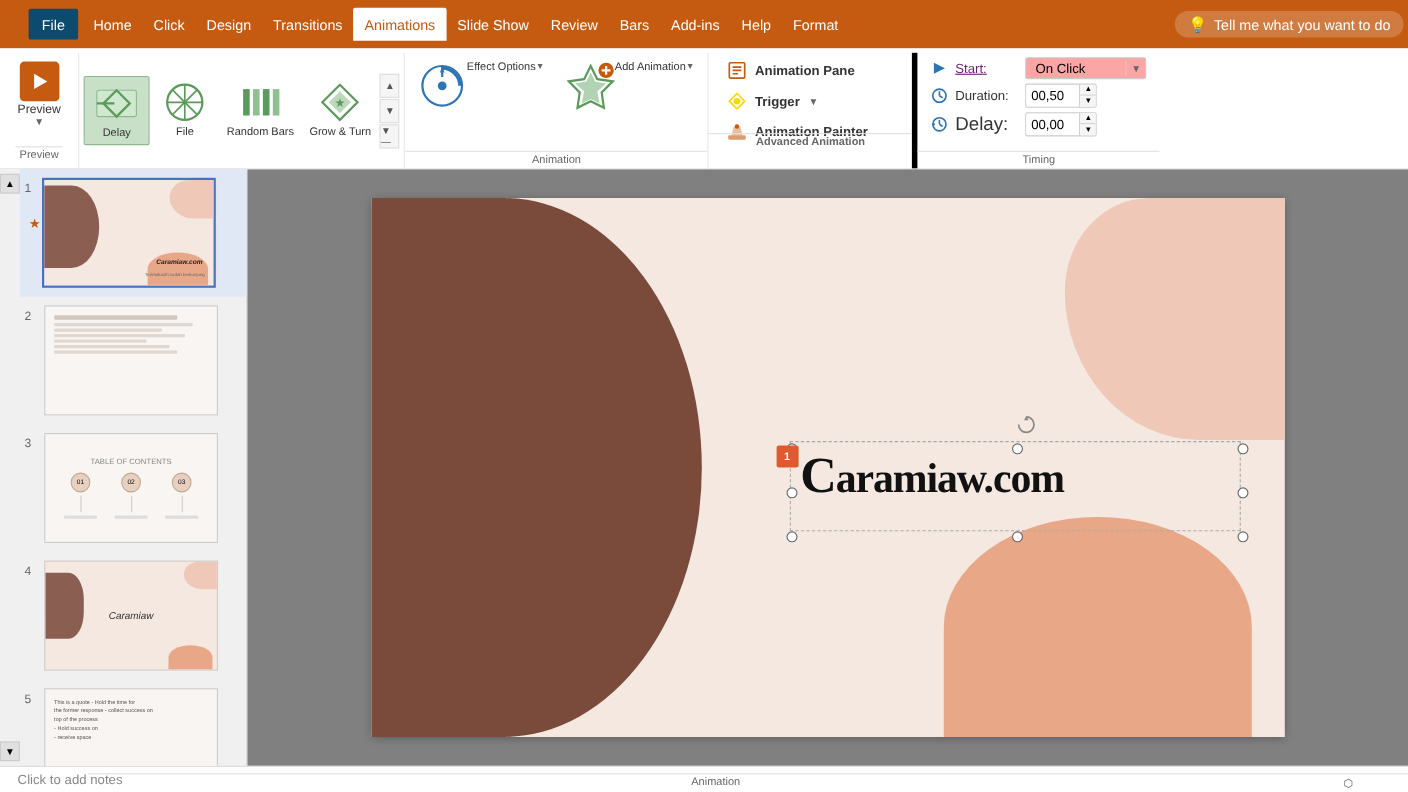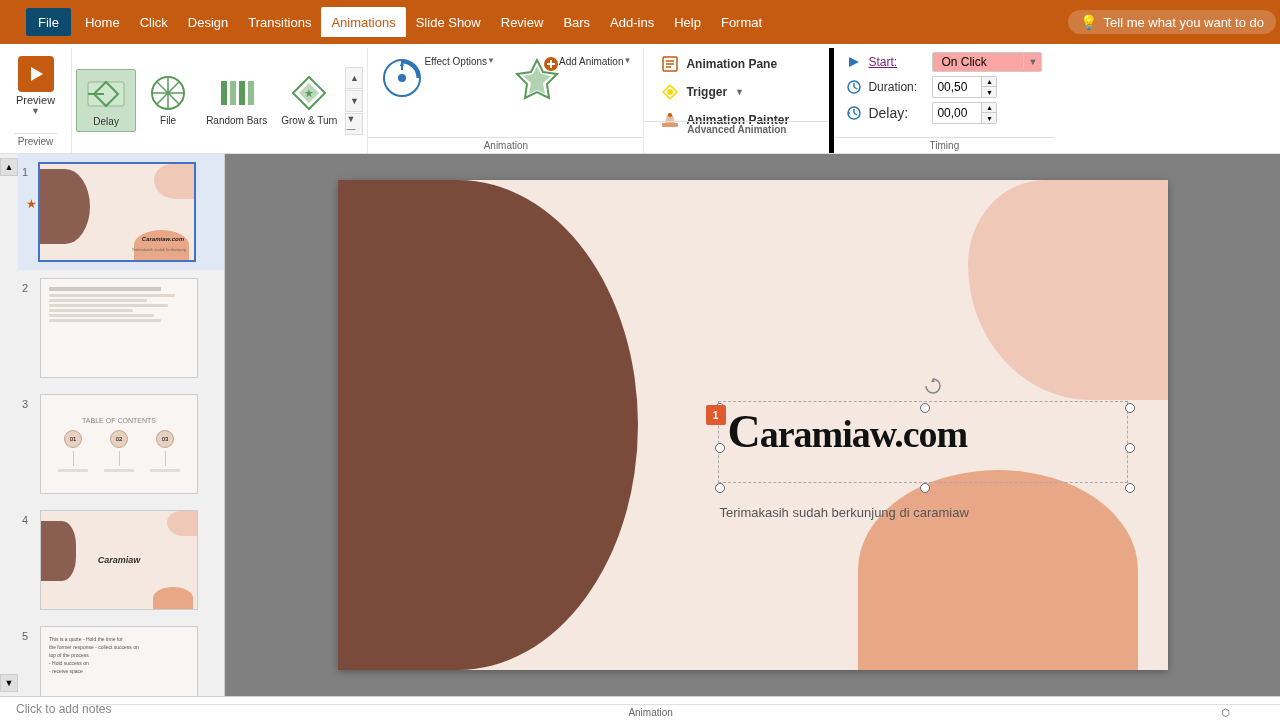--- a/index.html
+++ b/index.html
@@ -530,21 +530,21 @@
 
       <div style="display:flex;align-items:center;gap:6px;">
         <div style="width:16px;height:16px;display:flex;align-items:center;justify-content:center;">
           <svg width="14" height="14" viewBox="0 0 14 14">
             <circle cx="7" cy="7" r="6" fill="none" stroke="#2e75b6" stroke-width="1.5"></circle>
             <line x1="7" y1="7" x2="7" y2="3" stroke="#2e75b6" stroke-width="1.5"></line>
             <line x1="7" y1="7" x2="10" y2="9" stroke="#2e75b6" stroke-width="1.5"></line>
             <line x1="1" y1="7" x2="3" y2="7" stroke="#2e75b6" stroke-width="1.5"></line>
           </svg>
         </div>
-        <span style="font-size:14px;color:#333;min-width:58px;">Delay:</span>
+        <span style="font-size:17px;color:#333;min-width:58px;">Delay:</span>
         <div style="display:flex;align-items:center;border:1px solid #ccc;border-radius:2px;background:white;">
           <input type="text" value="00,00" style="width: 48px; border: none; outline: none; padding: 1px 4px; font-size: 12px;">
           <div style="display:flex;flex-direction:column;border-left:1px solid #ccc;">
             <div style="width:14px;height:10px;background:#f5f5f5;display:flex;align-items:center;justify-content:center;cursor:pointer;font-size:7px;border-bottom:1px solid #ccc;">▲</div>
             <div style="width:14px;height:10px;background:#f5f5f5;display:flex;align-items:center;justify-content:center;cursor:pointer;font-size:7px;">▼</div>
           </div>
         </div>
       </div>
     </div>
     <div style="position:absolute;bottom:2px;left:0;right:0;text-align:center;font-size:10px;color:#666;border-top:1px solid #e0e0e0;padding-top:2px;">Timing</div>
@@ -612,21 +612,21 @@
           </div>
         </div>
       </div>
 
       <div style="display:flex;align-items:flex-start;padding:8px 4px 8px 4px;cursor:pointer;gap:4px;">
         <div style="font-size:11px;color:#666;min-width:14px;margin-top:4px;">4</div>
         <div style="width:158px;height:100px;border:1px solid #ccc;overflow:hidden;background:#f5e8e0;position:relative;display:flex;align-items:center;justify-content:center;">
           <div style="position:absolute;left:0;top:10px;width:35px;height:60px;background:#8b5e52;border-radius:0 40% 40% 0;"></div>
           <div style="position:absolute;right:0;top:0;width:30px;height:25px;background:#f0c8b8;border-radius:50% 0 0 60%;"></div>
           <div style="position:absolute;right:4px;bottom:0;width:40px;height:22px;background:#e8a888;border-radius:50% 50% 0 0;"></div>
-          <div style="font-size:9px;font-style:italic;color:#333;font-weight:bold;">Caramiaw</div>
+          <div style="font-size:9px;font-style:italic;color:#333;font-weight:normal;">Caramiaw</div>
         </div>
       </div>
 
       <div style="display:flex;align-items:flex-start;padding:8px 4px 8px 4px;cursor:pointer;gap:4px;">
         <div style="font-size:11px;color:#666;min-width:14px;margin-top:4px;">5</div>
         <div style="width:158px;height:100px;border:1px solid #ccc;overflow:hidden;background:#f8f5f2;position:relative;padding:8px;">
           <div style="font-size:5px;color:#555;line-height:1.6;">
             This is a quote - Hold the time for <br>
             the former response - collect success on <br>
             top of the process <br>
@@ -666,21 +666,20 @@
           <div class="handle handle-bc"></div>
           <div class="handle handle-br"></div>
 
           <div class="animation-badge">1</div>
 
           <div class="main-text">
             <span style="font-size:46px;">C</span>aramiaw.com
           </div>
         </div>
 
-        <div class="sub-text">Terimakasih sudah berkunjung di caramiaw</div>
       </div>
     </div>
   </div>
 </div>
 
 <div class="notes-bar">
   <span>Click to add notes</span>
 </div>
 
 </body></html>

